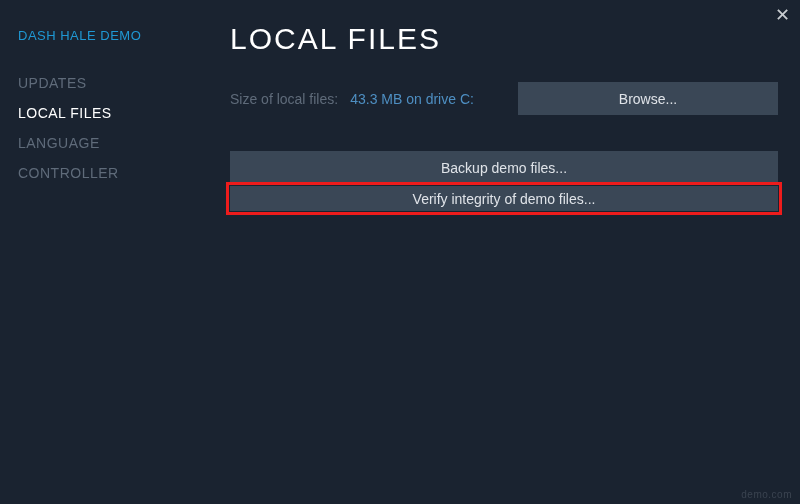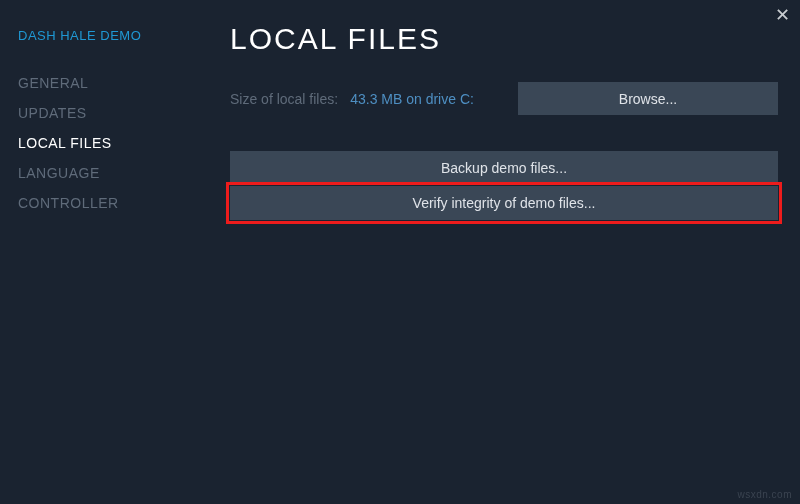--- a/index.html
+++ b/index.html
@@ -88,21 +88,21 @@
       display: flex;
       flex-direction: column;
       gap: 2px;
     }
     .btn-full {
       width: 100%;
     }
     .btn-highlighted {
       outline: 3px solid #ee1c1c;
       outline-offset: 1px;
-      height: 34px;
+      height: 25px;
       text-align: right;
     }
     .close-x {
       position: absolute;
       top: 6px;
       right: 10px;
       color: #c8ccd0;
       font-size: 18px;
       cursor: pointer;
       line-height: 1;
@@ -115,21 +115,20 @@
       font-size: 10px;
       letter-spacing: 0.5px;
     }
   </style>
 </head>
 <body>
 
 <div class="sidebar">
   <div class="app-title">DASH HALE DEMO</div>
   <nav class="sidebar-nav">
-    <div class="sidebar-item">GENERAL</div>
     <div class="sidebar-item">UPDATES</div>
     <div class="sidebar-item active">LOCAL FILES</div>
     <div class="sidebar-item">LANGUAGE</div>
     <div class="sidebar-item">CONTROLLER</div>
   </nav>
 </div>
 
 <div class="main">
   <h1 class="page-title">LOCAL FILES</h1>
 
@@ -139,13 +138,13 @@
     <button class="btn btn-browse">Browse...</button>
   </div>
 
   <div class="button-stack">
     <button class="btn btn-full">Backup demo files...</button>
     <button class="btn btn-full btn-highlighted">Verify integrity of demo files...</button>
   </div>
 </div>
 
 <div class="close-x">✕</div>
-<div class="watermark">wsxdn.com</div>
+<div class="watermark">demo.com</div>
 
 </body></html>

